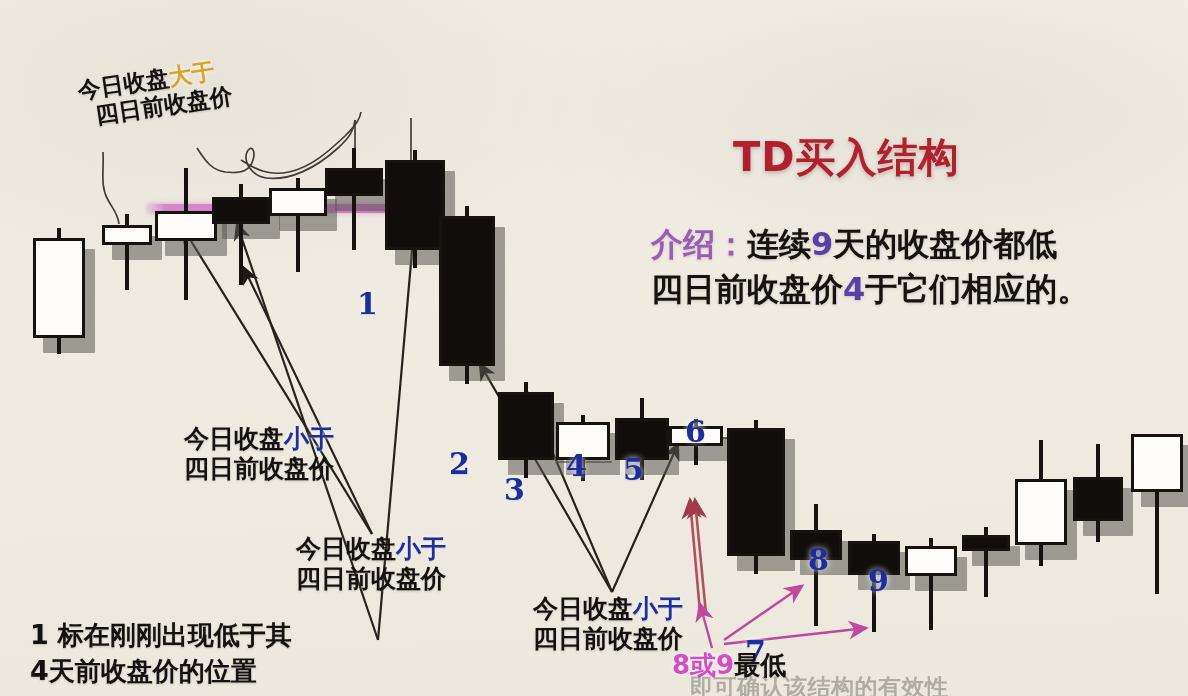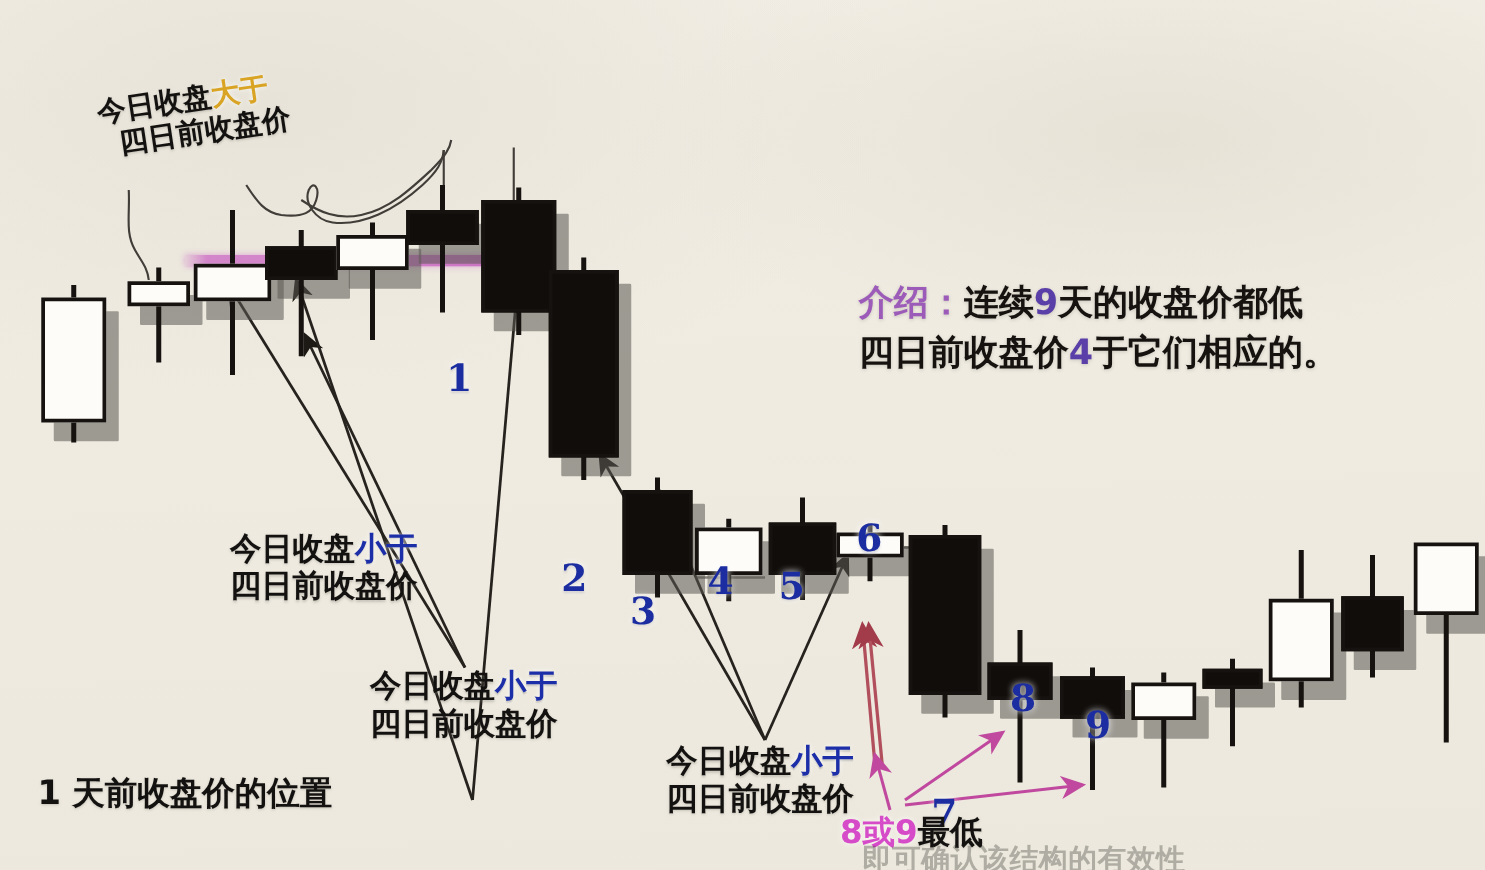--- a/index.html
+++ b/index.html
@@ -98,23 +98,23 @@
 
   
   #title{
     position:absolute;left:733px;top:130px;
     font-family:"DejaVu Sans","Liberation Sans",sans-serif;
     font-weight:bold;font-size:40px;letter-spacing:1px;
     color:#b31f2c;white-space:nowrap;
     text-shadow:0 2px 4px rgba(120,110,105,.42);
   }
   #desc{
-    position:absolute;left:687px;top:222px;
+    position:absolute;left:651px;top:222px;
     font-family:"DejaVu Sans","Liberation Sans",sans-serif;
-    font-weight:bold;font-size:28px;line-height:1.42;
+    font-weight:bold;font-size:32px;line-height:1.42;
     color:#15120f;white-space:nowrap;
     text-shadow:0 1px 3px rgba(125,120,112,.33);
   }
   #desc .lead{color:#9c5bb8;}
   #desc .dnum{color:#5b3fa8;}
 
   
   .numlab{
     position:absolute;
     font-family:"DejaVu Serif","Liberation Serif",serif;
@@ -288,20 +288,21 @@
       <div class="numlab" style="color: rgb(27, 45, 160); left: 449px; top: 446px;">2</div>
       <div class="numlab" style="color: rgb(27, 45, 160); left: 504px; top: 472px;">3</div>
       <div class="numlab" style="color: rgb(27, 45, 160); left: 566px; top: 448px;">4</div>
       <div class="numlab" style="color: rgb(27, 45, 160); left: 623px; top: 452px;">5</div>
       <div class="numlab" style="color: rgb(27, 45, 160); left: 685px; top: 414px;">6</div>
       <div class="numlab" style="color: rgb(27, 45, 160); left: 745px; top: 634px;">7</div>
       <div class="numlab" style="color: rgb(27, 45, 160); left: 808px; top: 542px;">8</div>
       <div class="numlab" style="color: rgb(27, 45, 160); left: 868px; top: 563px;">9</div>
     </div>
 
+  <div id="title" style="color: rgb(179, 31, 44);">TD买入结构</div>
 
   <div id="desc">
     <div>
       <span class="lead">介绍：</span><span>连续</span><span class="dnum">9</span><span>天的收盘价都低</span>
     </div>
     <div>
       <span>四日前收盘价</span><span class="dnum">4</span><span>于它们相应的。</span>
     </div>
   </div>
 
@@ -325,19 +326,22 @@
     <span>四日前收盘价</span>
   </div>
 
   <div id="ann-lowest">
     <span class="mg">8或9</span><span>最低</span>
   </div>
 
   <div class="ann" id="ann-bottom">
     <div>
       <span class="num">1</span>
-      <span>天前收盘价的位置</span>
+      <span>标在刚刚出现低于其</span>
+    </div>
+    <div>
+      <span class="num">4</span><span>天前收盘价的位置</span>
     </div>
   </div>
 
   <div id="ann-faded">即可确认该结构的有效性</div>
 
 </div>
 
 </body></html>

